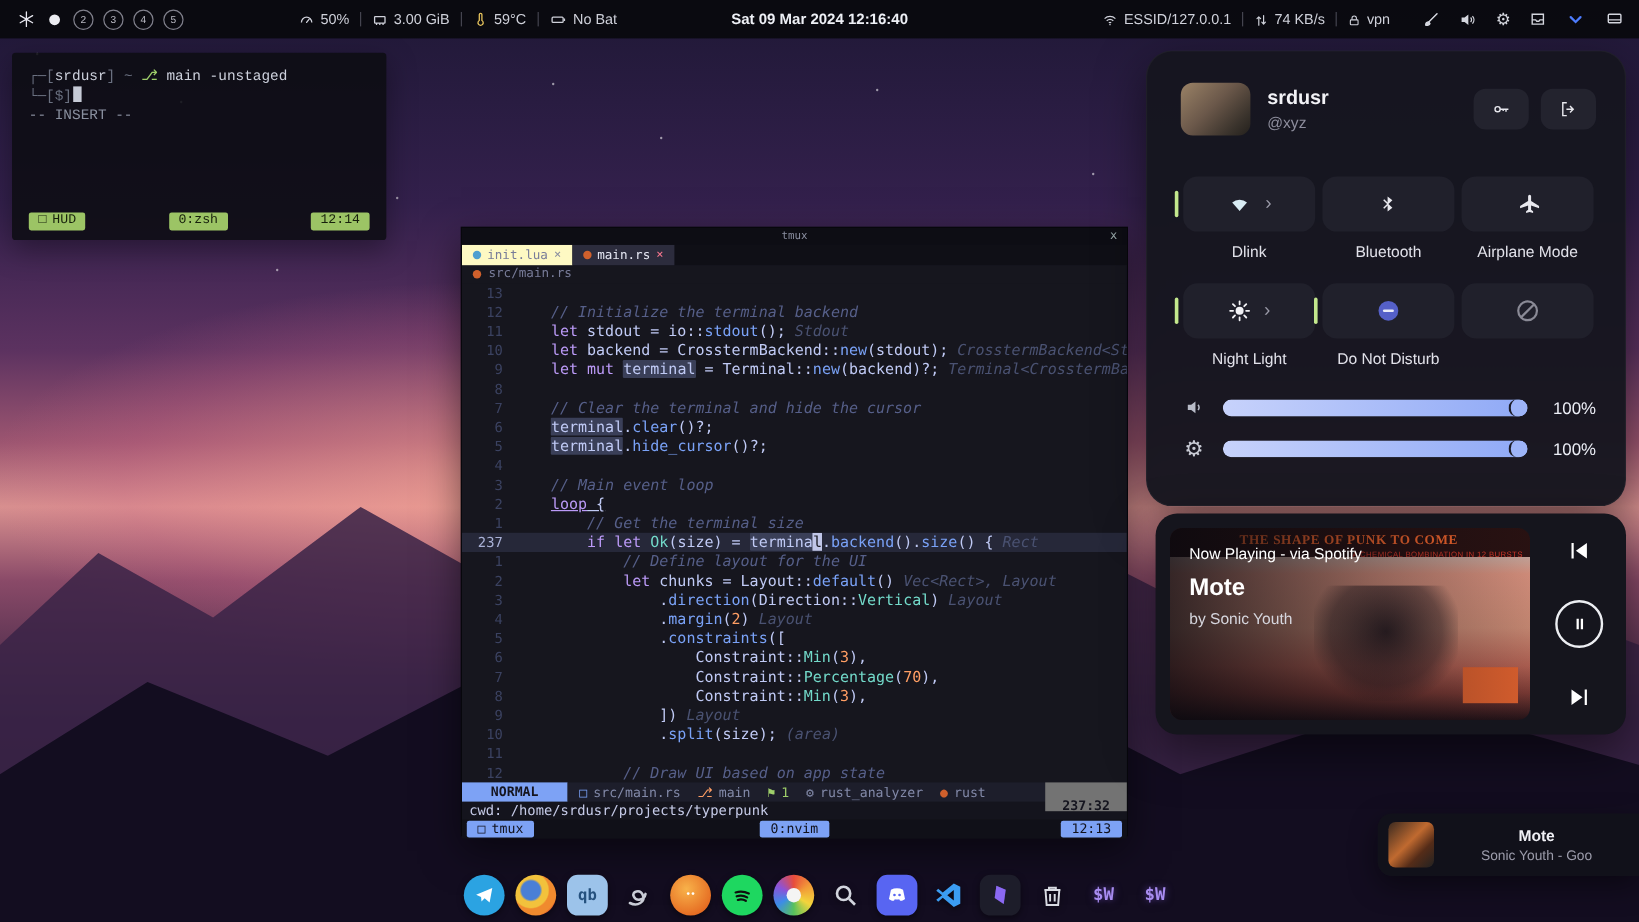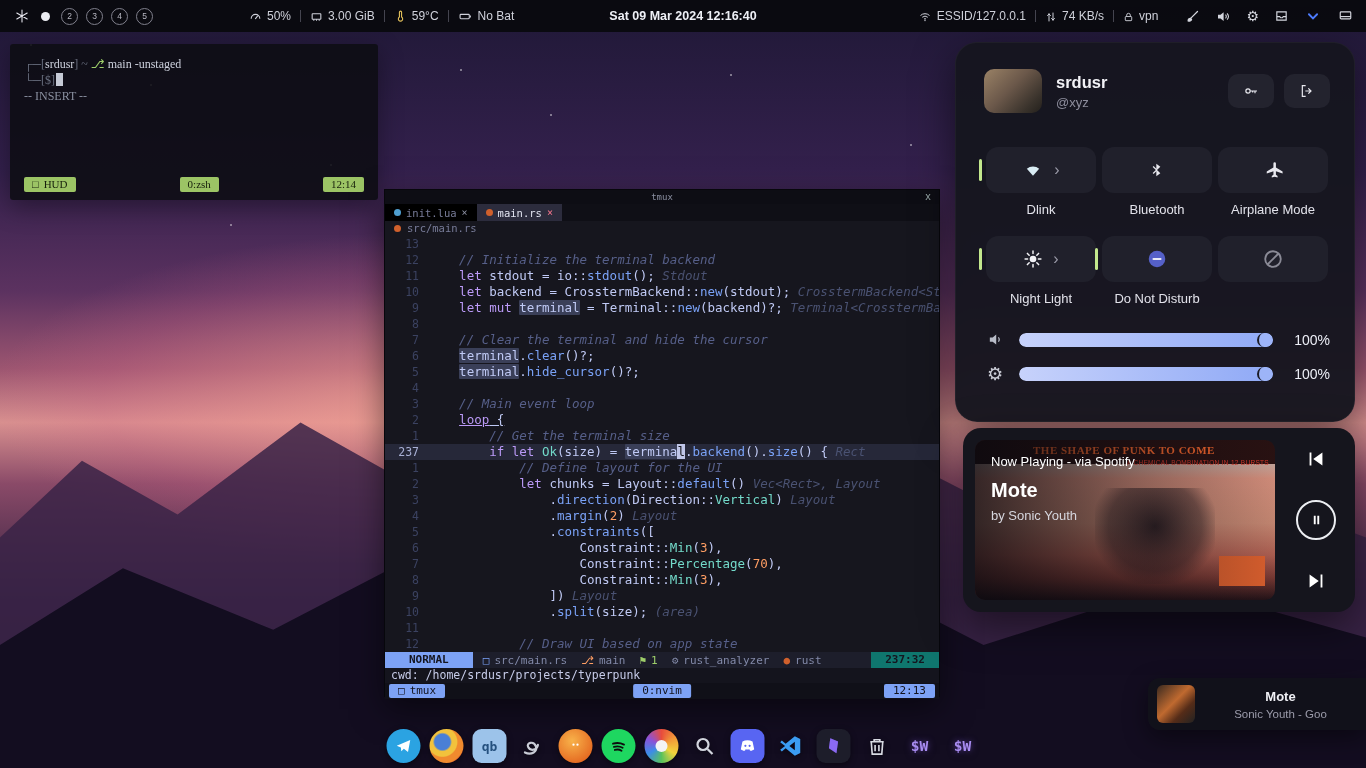--- a/index.html
+++ b/index.html
@@ -28,38 +28,38 @@
     font-size:8.5px;display:flex;align-items:center;justify-content:center}
   .tb-stats{display:flex;align-items:center;gap:9px;margin-left:96px}
   .stat{display:flex;align-items:flex-end;gap:5px}
   .sep{width:1px;height:12px;background:#44444f}
   .tb-date{position:absolute;left:50%;transform:translateX(-50%);font-weight:bold;font-size:12.5px;color:#eef0f6}
   .tb-right{margin-left:auto;display:flex;align-items:center;gap:9px;padding-right:12px}
   .tray{display:flex;align-items:center;gap:15px;margin-left:18px}
   .tray .g{font-size:14px;color:#d4d6de;line-height:1}
 
   
-  .termwin{position:absolute;left:10px;top:44px;width:368px;height:156px;background:rgba(12,12,18,.88);
-    border-radius:3px;z-index:20;font-family:Liberation Serif, serif;font-size:12px;line-height:16px;
+  .termwin{position:absolute;left:10px;top:44px;width:312px;height:156px;background:rgba(12,12,18,.88);
+    border-radius:3px;z-index:20;font-family:Liberation Mono, monospace;font-size:12px;line-height:16px;
     box-shadow:0 8px 24px rgba(0,0,0,.35)}
   .term-body{padding:12px 14px 0 14px;color:#c6cad6}
   .t-dim{color:#6a7080}.t-user{color:#cdd1dd}.t-branch{color:#9ece6a}
   .t-cursor{display:inline-block;width:7px;height:13px;background:#c6cad6;vertical-align:-2px;margin-left:1px}
   .t-mode{color:#8a90a0}
   .term-bar{position:absolute;left:14px;right:14px;bottom:8px;display:flex;align-items:center}
   .tpill{background:#9cc465;color:#17200c;font-size:11px;padding:0 8px;height:15px;line-height:15px;border-radius:2px;display:flex;gap:5px;align-items:center}
   .tbar-mid{flex:1;display:flex;justify-content:center}
 
   
   .edwin{position:absolute;left:384px;top:189px;width:556px;height:508px;background:#16161e;z-index:25;
     font-family:"DejaVu Sans Mono",monospace;box-shadow:0 12px 30px rgba(0,0,0,.5);border:1px solid #07070c;box-sizing:border-box}
   .ed-title{height:14px;background:#0d0d14;position:relative;text-align:center;font-size:9px;color:#8a8ea0;line-height:14px}
   .ed-close{position:absolute;right:8px;top:0;font-size:10px;color:#9aa;cursor:default}
   .tabbar{height:17px;background:#0f0f16;display:flex;align-items:stretch}
-  .tab{display:flex;align-items:center;gap:5px;padding:0 9px;font-size:10.5px;color:#787c99;background:#000000}
+  .tab{display:flex;align-items:center;gap:5px;padding:0 9px;font-size:10.5px;color:#787c99;background:#fef9c3}
   .tab.active{background:#2c2c3d;color:#e4e6f2}
   .tab .dot{width:7px;height:7px;border-radius:50%}
   .dot-lua{background:#4f9fd0}.dot-rs{background:#d0602c}
   .tab .x{color:#8a8ea0;font-size:10px}
   .tab.active .x{color:#f7768e}
   .winbar{height:15px;background:#16161e;display:flex;align-items:center;gap:6px;padding-left:9px;
     font-size:10.5px;color:#787c99;line-height:15px}
   .winbar .dot{width:7px;height:7px;border-radius:50%;background:#d0602c}
   .code{height:416px;overflow:hidden;background:#16161e}
   .cl{height:16px;line-height:16px;font-size:12.5px;white-space:pre;overflow:hidden;color:#c0caf5}
@@ -69,21 +69,21 @@
   .cl .k{color:#bb9af7}.cl .fn{color:#7aa2f7}.cl .en{color:#73daca}.cl .num{color:#ff9e64}
   .cl .cmt{color:#565f89;font-style:italic}.cl .hint{color:#4a5272;font-style:italic}
   .cl .d{color:#c0caf5}
   .cl .w{background:#3a3f58;border-radius:1px}
   .cl .cursor{background:#c0c6e8;color:#16161e}
   .cl .u{text-decoration:underline}
   .statusline{height:16px;display:flex;align-items:stretch;font-size:11px}
   .sl-mode{background:#7da2f5;color:#15151f;font-weight:bold;padding:0 24px;line-height:16px}
   .sl-mid{flex:1;background:#1d1e2b;display:flex;gap:14px;align-items:center;padding:0 10px;color:#8289a8;overflow:hidden}
   .sl-item{display:flex;gap:5px;align-items:center;white-space:nowrap}
-  .sl-pos{background:#0f766e;color:#15151f;font-weight:bold;padding:0 14px;line-height:16px}
+  .sl-pos{background:#737373;color:#15151f;font-weight:bold;padding:12px 14px;line-height:16px}
   .cwdline{height:15px;background:#14141d;color:#c6cbe8;font-size:11.5px;line-height:15px;padding-left:6px}
   .ed-tmux{height:16px;background:#101018;display:flex;align-items:center;padding:0 4px;position:relative}
   .bpill{background:#7da2f5;color:#12121c;font-size:11px;height:14px;line-height:14px;padding:0 9px;border-radius:2px;display:flex;gap:5px;align-items:center}
   .ed-tmux .mid{position:absolute;left:50%;transform:translateX(-50%)}
   .ed-tmux .right{margin-left:auto}
 
   
   .panel{position:absolute;left:955px;top:42px;width:400px;height:380px;background:rgba(22,22,31,.97);
     border-radius:22px;z-index:30;box-shadow:0 14px 40px rgba(0,0,0,.5);border:1px solid rgba(255,255,255,.04);box-sizing:border-box}
   .profile{display:flex;align-items:center;padding:26px 24px 20px 28px}

